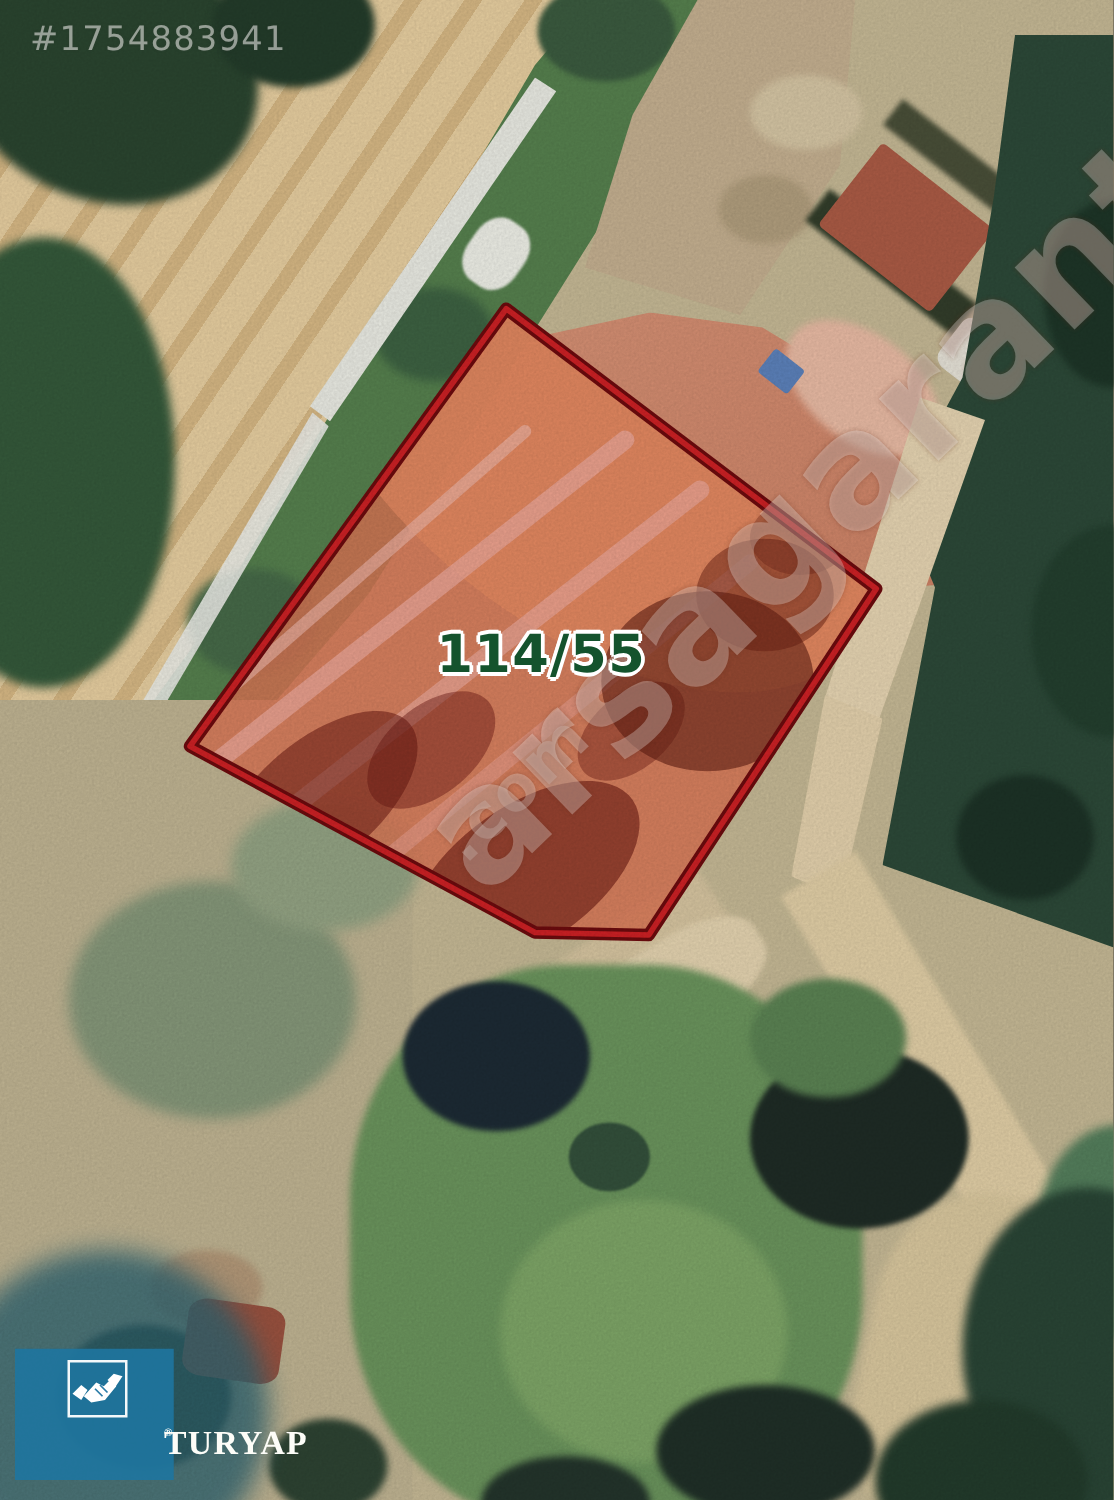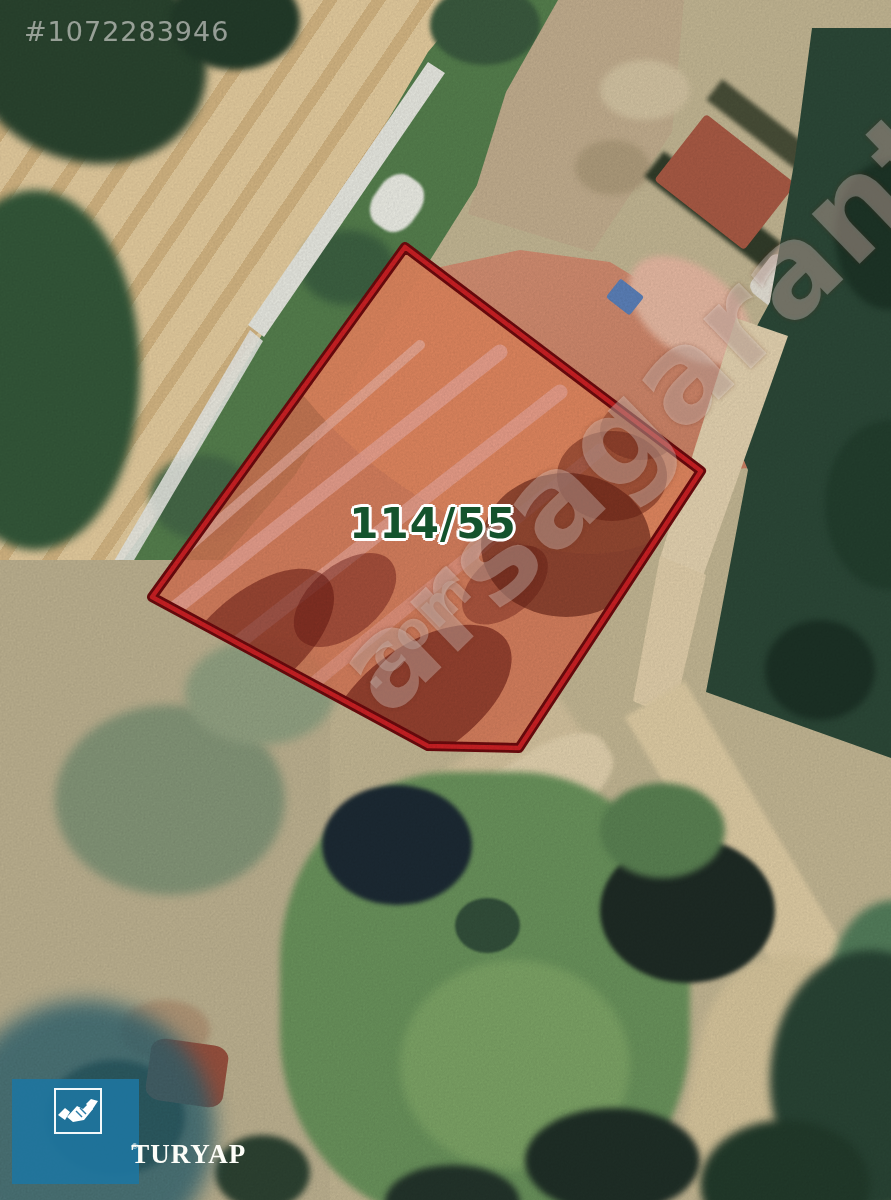--- a/index.html
+++ b/index.html
@@ -129,21 +129,21 @@
     </g>
     <path d="M405 247 L701 471 L519 748 L428 746 L152 597 Z" fill="none" stroke="#6e0b0e" stroke-width="10" stroke-linejoin="round"></path>
     <path d="M405 247 L701 471 L519 748 L428 746 L152 597 Z" fill="none" stroke="#cf2125" stroke-width="4.5" stroke-linejoin="round"></path>
     <rect class="full" x="0" y="0" width="891" height="1200" filter="url(#grain)" opacity=".12"></rect>
   </svg>
 
   <div class="wm"><span>arsagaranti</span><span class="wm-tld">.com</span></div>
 
   <div class="parcel-label">114/55</div>
 
-  <div class="listing-id">#1072283946</div>
+  <div class="listing-id">#1754883941</div>
 
   <div class="logo">
     <div class="logo-sq">
       <svg width="44" height="42" viewBox="0 0 44 40" style="left:0;top:0;">
         <g fill="#ffffff">
           <polygon points="2,24 9,17 14,21 9,29"></polygon>
           <polygon points="42,10 35,8 30,13 36,19"></polygon>
           <polygon points="11,26 21,15 27,18 32,13 37,18 28,29 17,31"></polygon>
         </g>
         <g stroke="#2b7ca8" stroke-width="1.4" fill="none">

